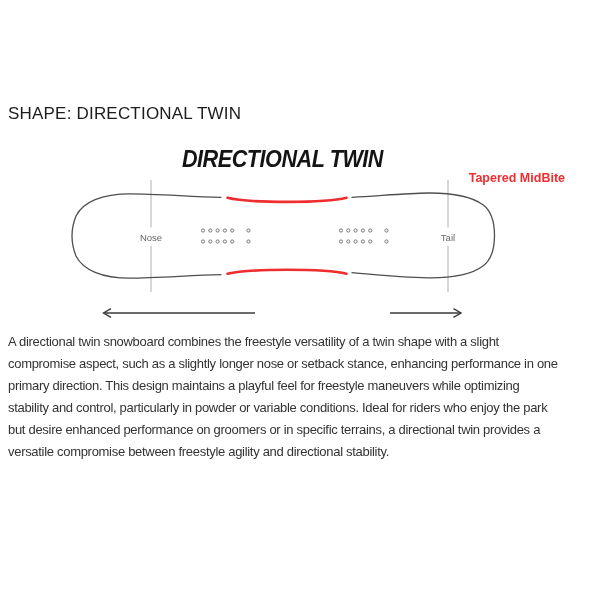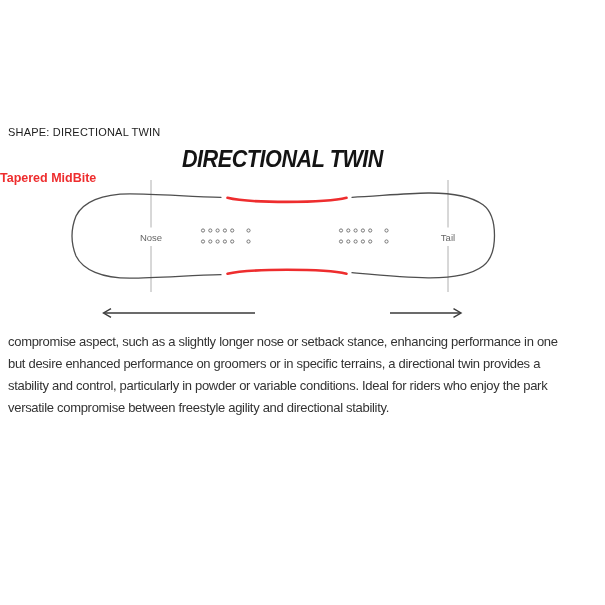--- a/index.html
+++ b/index.html
@@ -7,22 +7,22 @@
     position: relative;
     width: 605px;
     height: 605px;
     background: #ffffff;
     overflow: hidden;
     font-family: "Liberation Sans", sans-serif;
   }
   .shape-header {
     position: absolute;
     left: 8px;
-    top: 126px;
-    font-size: 11px;
+    top: 104px;
+    font-size: 17px;
     font-weight: 500;
     letter-spacing: 0.2px;
     color: #1c1c1c;
     white-space: nowrap;
   }
   .diagram-title {
     position: absolute;
     left: 0;
     top: 147px;
     width: 565px;
@@ -35,21 +35,21 @@
     color: #141414;
     transform: scaleX(0.94);
     transform-origin: 282px center;
     white-space: nowrap;
   }
   .diagram-subtitle {
     position: absolute;
     left: 0;
     top: 171px;
     width: 565px;
-    text-align: left;
+    text-align: right;
     font-size: 12.5px;
     font-weight: 700;
     color: var(--accent-red, #ee2d2e);
     white-space: nowrap;
   }
   svg.board-svg { position: absolute; left: 0; top: 0; }
   .outline   { fill: none; stroke: var(--outline-gray, #4f4f4f); stroke-width: 1.3; stroke-linecap: round; }
   .midbite   { fill: none; stroke: var(--accent-red, #ee2d2e); stroke-width: 2.6; stroke-linecap: round; }
   .guide     { stroke: var(--guide-gray, #b0b0b0); stroke-width: 1; }
   .guide-label { fill: #666666; font-size: 9.5px; font-family: "Liberation Sans", sans-serif; text-anchor: middle; }
@@ -135,19 +135,21 @@
       <line x1="255" y1="313" x2="104.5" y2="313"></line>
       <polyline points="111,308.7 103.5,313 111,317.3"></polyline>
     </g>
     <g class="arrow">
       <line x1="390" y1="313" x2="460" y2="313"></line>
       <polyline points="453.5,308.7 461,313 453.5,317.3"></polyline>
     </g>
   </svg>
 
   <div class="description">
+    <div class="line">A directional twin snowboard combines the freestyle versatility of a twin shape with a slight</div>
     <div class="line">compromise aspect, such as a slightly longer nose or setback stance, enhancing performance in one</div>
+    <div class="line">primary direction. This design maintains a playful feel for freestyle maneuvers while optimizing</div>
+    <div class="line">stability and control, particularly in powder or variable conditions. Ideal for riders who enjoy the park</div>
     <div class="line">but desire enhanced performance on groomers or in specific terrains, a directional twin provides a</div>
-    <div class="line">stability and control, particularly in powder or variable conditions. Ideal for riders who enjoy the park</div>
     <div class="line">versatile compromise between freestyle agility and directional stability.</div>
   </div>
 
 </div>
 
 </body></html>

